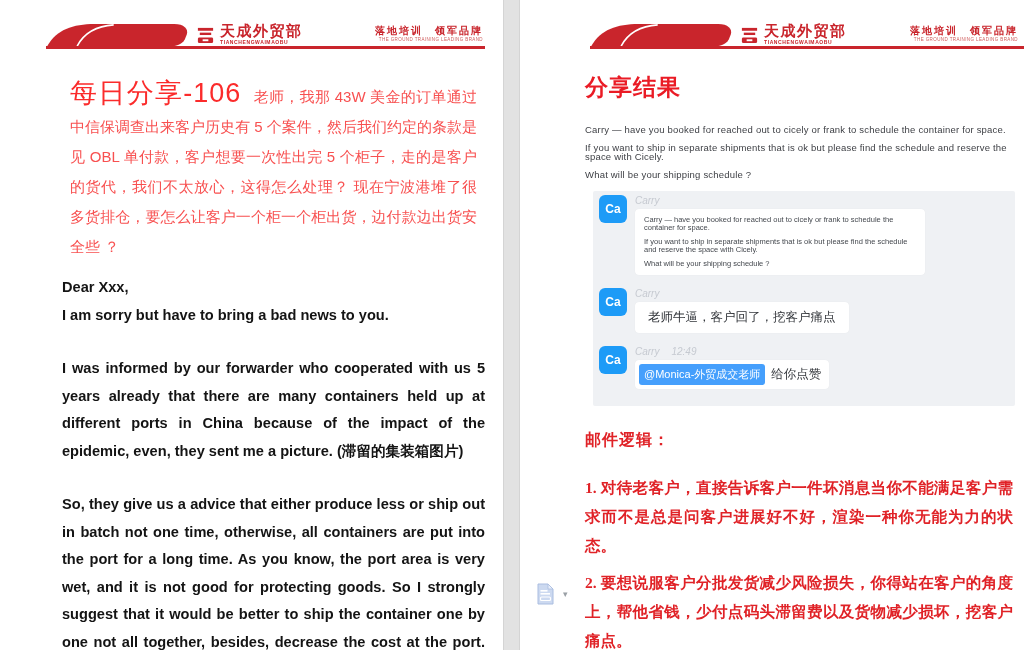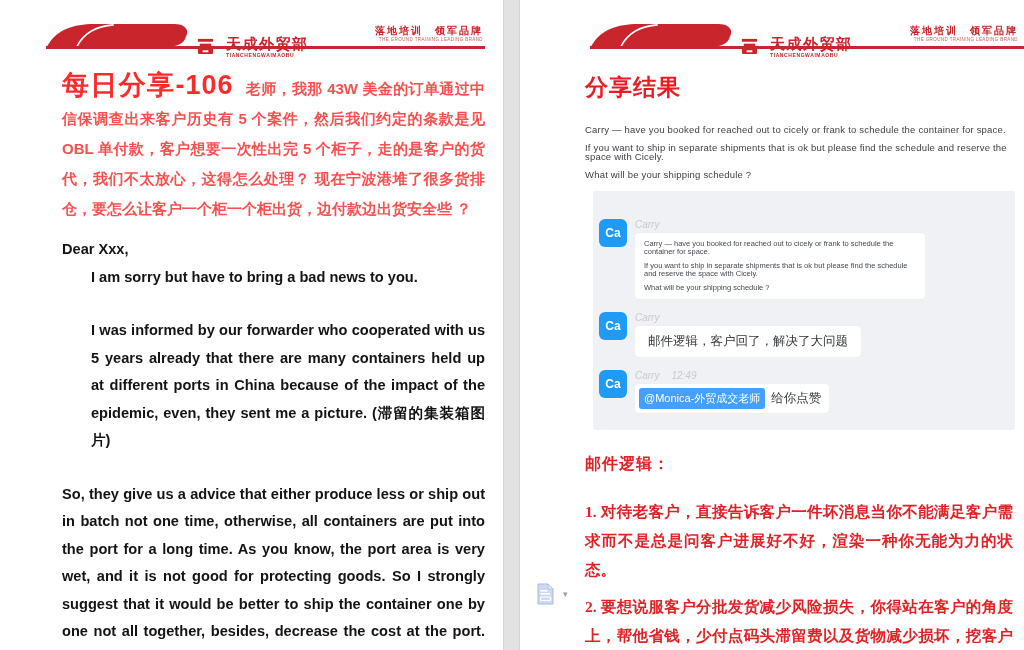--- a/index.html
+++ b/index.html
@@ -11,50 +11,50 @@
   #page-left{left:0;width:503px;}
   #page-right{left:520px;width:504px;}
   #page-gap{position:absolute;left:503px;top:0;width:17px;height:650px;
     background:#e2e2e2;border-left:1px solid #d4d4d4;border-right:1px solid #d4d4d4;box-sizing:border-box;}
 
   
   .hdr{position:absolute;top:20px;left:0;right:0;height:30px;}
   .swoosh{position:absolute;top:2px;}
   #page-left .swoosh{left:46px;}
   #page-right .swoosh{left:70px;}
-  .logo{position:absolute;top:16px;display:flex;align-items:center;gap:11px;}
+  .logo{position:absolute;top:3px;display:flex;align-items:flex-end;gap:5px;}
   #page-left .logo{left:196px;}
   #page-right .logo{left:220px;}
   .logo-txt{display:flex;flex-direction:column;line-height:1;}
   .logo-cn{font-size:15px;font-weight:bold;color:#c9252c;letter-spacing:1.5px;white-space:pre;}
   .logo-en{font-size:5px;color:#c9252c;letter-spacing:.6px;margin-top:1.5px;font-weight:bold;}
   .tagline{position:absolute;top:6px;text-align:right;line-height:1;}
   #page-left .tagline{right:20px;}
   #page-right .tagline{right:6px;}
   .tag-cn{font-size:10px;font-weight:bold;color:#c9252c;letter-spacing:2px;white-space:pre;}
   .tag-en{font-size:4.5px;color:#cf5a5a;letter-spacing:.4px;margin-top:2px;}
   .hdr-line{position:absolute;top:26px;height:3px;background:#c9252c;}
   #page-left .hdr-line{left:46px;right:18px;}
   #page-right .hdr-line{left:70px;right:0;}
 
   
   .lbody{position:absolute;top:70px;left:62px;width:423px;}
-  .intro{margin:0;text-align:justify;font-size:15px;line-height:30px;color:#f85050;font-weight:bold;}
+  .intro{margin:8px;text-align:justify;font-size:15px;line-height:30px;color:#f85050;}
   .intro .big{font-size:27px;color:#fb2b2b;margin-right:12px;letter-spacing:1px;}
   .email{margin-top:12px;font-size:14.6px;font-weight:bold;color:#141414;line-height:27.5px;text-align:justify;}
   .email p{margin:0;}
-  .email p.mb{margin-bottom:26px;margin-left:29px;}
+  .email p.mb{margin-bottom:26px;}
 
   
   .rbody{position:absolute;top:72px;left:65px;width:428px;}
   .rtitle{margin:0;font-size:23px;font-weight:bold;color:#ea1b25;letter-spacing:1px;}
   .quote{margin-top:22px;}
   .quote p{margin:0 0 8px 0;font-size:9.5px;color:#3f4146;letter-spacing:.2px;line-height:9.5px;}
   .chat{margin-top:12px;margin-left:8px;width:422px;background:#eff1f4;border-radius:2px;
-        padding:28px 0 4px 6px;box-sizing:border-box;}
+        padding:4px 0 4px 6px;box-sizing:border-box;}
   .msg{display:flex;margin-bottom:13px;}
   .avatar{flex:0 0 28px;width:28px;height:28px;border-radius:6px;background:#1d9bf7;color:#fff;
           font-size:12px;font-weight:bold;display:flex;align-items:center;justify-content:center;}
   .msg-body{margin-left:8px;}
   .msg-meta{font-size:10px;color:#c6cad1;display:flex;gap:12px;font-style:italic;}
   .bubble{background:#fff;border-radius:4px;margin-top:3px;box-shadow:0 0 1px rgba(0,0,0,.08);}
   .bubble.small{width:272px;padding:7px 9px;}
   .bubble.small p{margin:0 0 7px 0;font-size:7.5px;line-height:7.5px;color:#45494f;}
   .bubble.small p:last-child{margin-bottom:0;}
   .bubble.med{display:inline-block;padding:7px 13px;font-size:12.5px;color:#33363b;}
@@ -160,21 +160,21 @@
             <p>What will be your shipping schedule ?</p>
           </div>
         </div>
       </div>
       <div class="msg">
         <div class="avatar">Ca</div>
         <div class="msg-body">
           <div class="msg-meta">
               <span>Carry</span>
             </div>
-          <div class="bubble med">邮件逻辑，客户回了，解决了大问题</div>
+          <div class="bubble med">老师牛逼，客户回了，挖客户痛点</div>
         </div>
       </div>
       <div class="msg">
         <div class="avatar">Ca</div>
         <div class="msg-body">
           <div class="msg-meta">
             <span>Carry</span>
             <span>12:49</span>
           </div>
           <div class="bubble chiprow">

